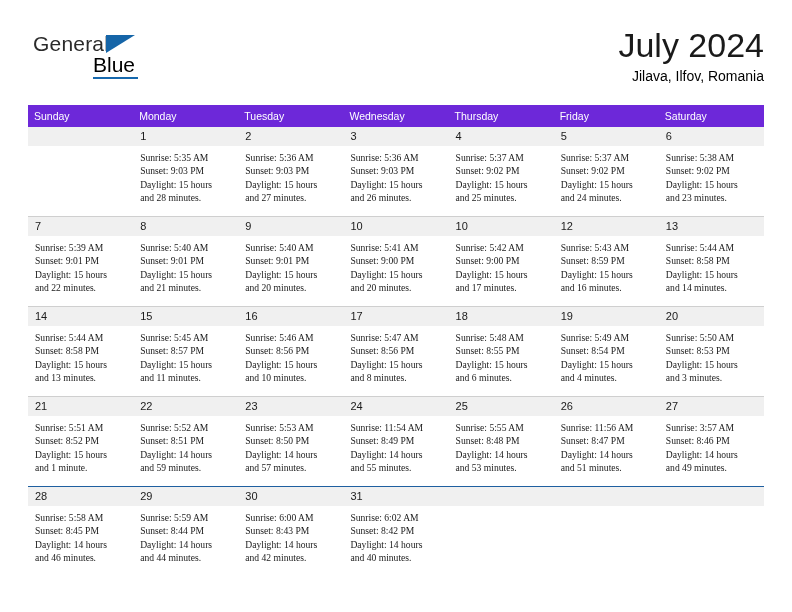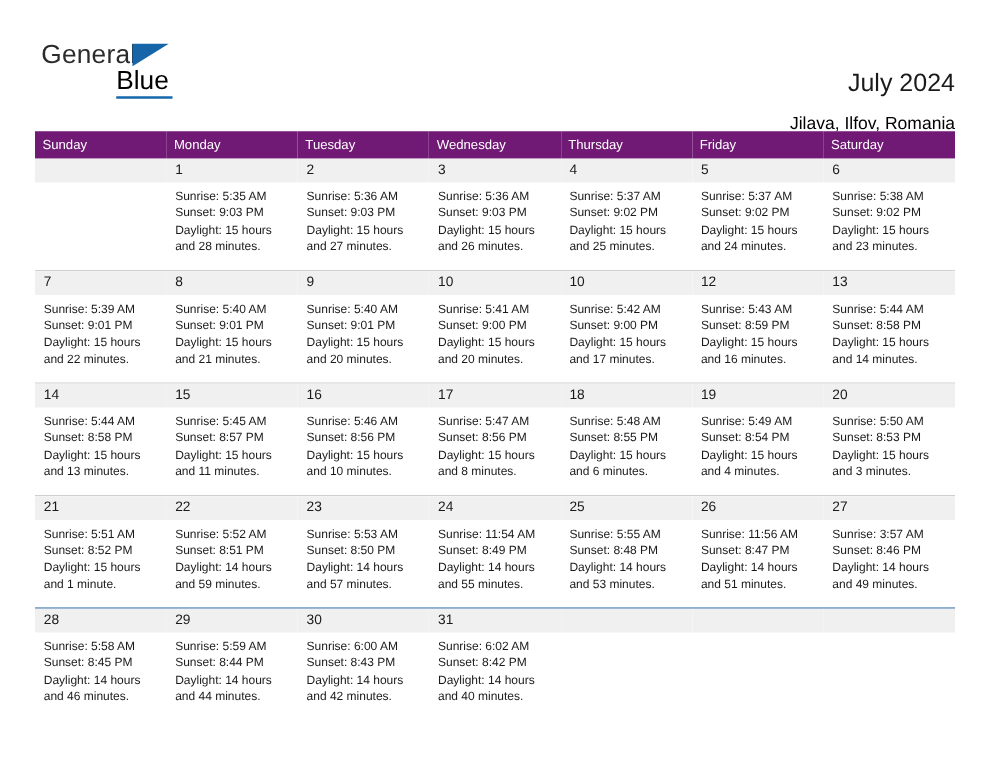--- a/index.html
+++ b/index.html
@@ -73,45 +73,44 @@
     background: #1668ad;
   }
 
   .title-block {
     position: absolute;
     right: 0;
     top: 0;
     text-align: right;
   }
   .cal-title {
-    font-size: 20px;
+    font-size: 34px;
     color: #1a1a1a;
     line-height: 34px;
     white-space: nowrap;
-    margin-top: 22px;
   }
   .cal-subtitle {
     font-size: 14px;
     color: #000000;
     line-height: 20px;
     margin-top: 4px;
     white-space: nowrap;
   }
 
   
   .calendar {
     position: absolute;
     left: 28px;
     top: 105px;
     width: 736px;
     border-collapse: collapse;
     table-layout: fixed;
   }
   .calendar th {
-    background: #701a75;
+    background: #6d28d9;
     color: #ffffff;
     font-size: 10.5px;
     font-weight: normal;
     text-align: left;
     padding: 5px 0 5px 6px;
     height: 10px;
     border: none;
   }
   .calendar td {
     vertical-align: top;
@@ -144,20 +143,21 @@
     line-height: 13px;
   }
   .daycell.empty .daynum {
     background: #f0f0f0;
   }
   .dayinfo {
     padding: 5px 7px 0 7px;
     font-size: 9.6px;
     line-height: 13.4px;
     color: #1a1a1a;
+    font-family: Liberation Serif, serif;
   }
   .dayinfo div {
     white-space: nowrap;
   }
 </style>
 </head>
 <body>
 
 <div class="page">
 

